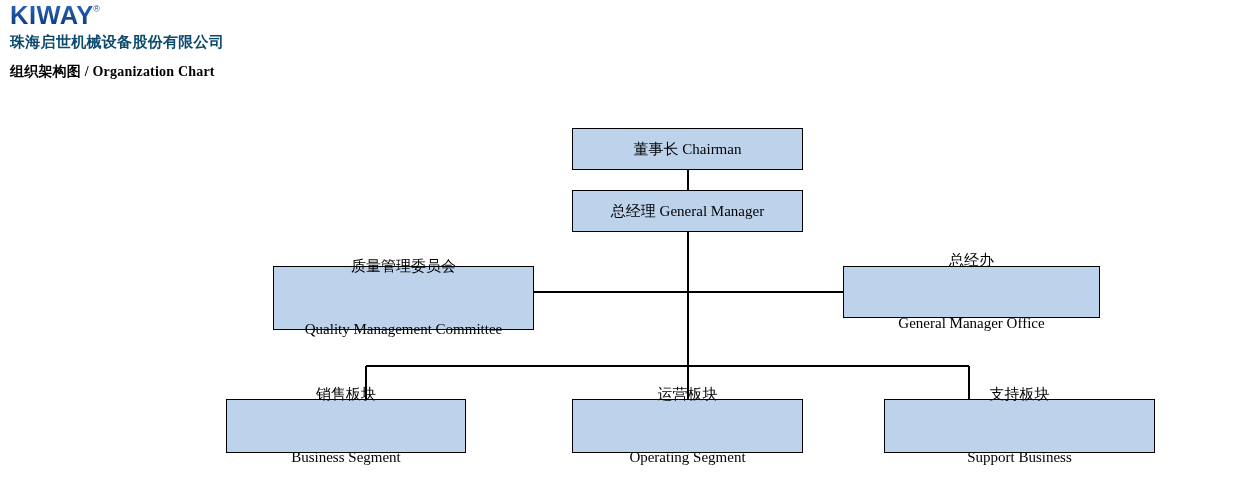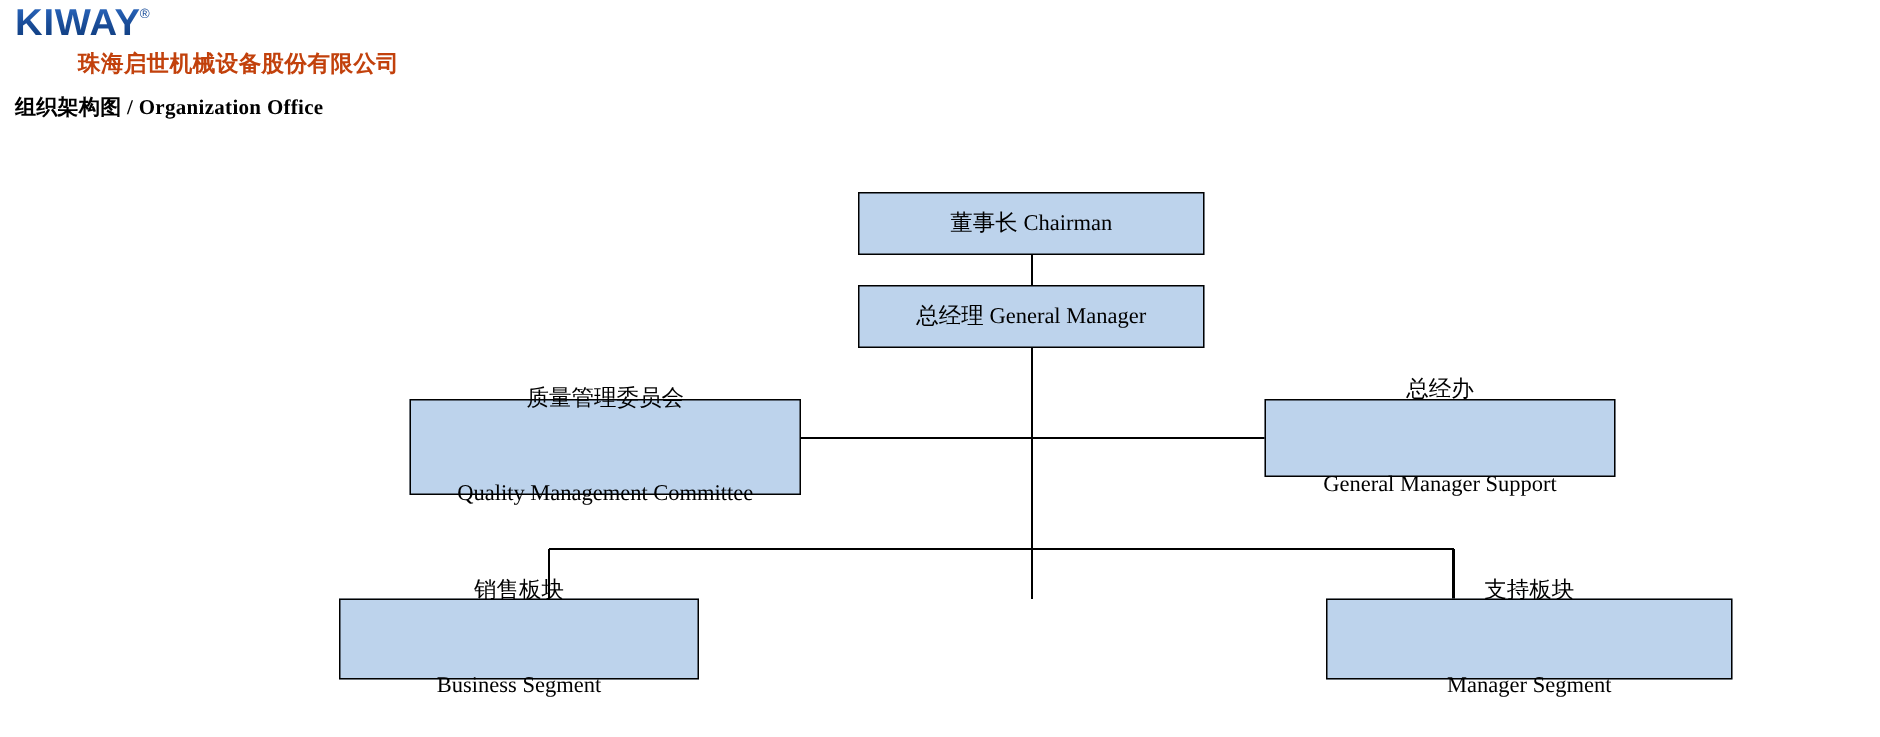--- a/index.html
+++ b/index.html
@@ -56,24 +56,23 @@
     color: #1B4F9C;
     margin-left: 1px;
     margin-top: 2px;
   }
   #company-name {
     position: absolute;
     left: 10px;
     top: 33px;
     font-size: 15px;
     font-weight: bold;
-    color: #c2410c;
+    color: #0c4a6e;
     letter-spacing: 0.3px;
     white-space: nowrap;
-    margin-left: 42px;
   }
   #chart-title {
     position: absolute;
     left: 10px;
     top: 63px;
     font-size: 14px;
     font-weight: bold;
     color: #000000;
     letter-spacing: 0.2px;
     white-space: nowrap;
@@ -120,40 +119,40 @@
   }
   .node.single-line .inline-label {
     font-size: 15px;
     white-space: nowrap;
   }
 
   
   #node-chairman   { left: 572px; top: 115px; width: 231px; height: 42px; margin-top: 13px; }
   #node-gm         { left: 572px; top: 190px; width: 231px; height: 42px; }
   #node-qmc        { left: 273px; top: 266px; width: 261px; height: 64px; }
-  #node-gmo        { left: 843px; top: 266px; width: 234px; height: 52px; }
+  #node-gmo        { left: 843px; top: 266px; width: 257px; height: 52px; }
   #node-business   { left: 226px; top: 399px; width: 240px; height: 54px; text-align: right; }
   #node-operating  { left: 572px; top: 399px; width: 231px; height: 54px; }
   #node-support    { left: 884px; top: 399px; width: 271px; height: 54px; }
 </style>
 </head>
 <body>
 
 <div id="page">
 
   <div id="header">
 
     <div id="logo-wrap">
       <span id="logo-text">KIWAY</span>
       <span id="logo-reg">®</span>
     </div>
 
     <div id="company-name">珠海启世机械设备股份有限公司</div>
 
-    <div id="chart-title">组织架构图 / Organization Office</div>
+    <div id="chart-title">组织架构图 / Organization Chart</div>
   </div>
 
   <div id="chart">
 
     <svg id="connectors" viewBox="0 0 1253 491" xmlns="http://www.w3.org/2000/svg">
       <g stroke="#000000" stroke-width="1.4" fill="none" shape-rendering="crispEdges">
 
         <line x1="688" y1="157" x2="688" y2="190"></line>
 
         <line x1="688" y1="232" x2="688" y2="366"></line>
@@ -176,28 +175,32 @@
       <span class="inline-label">总经理 General Manager</span>
     </div>
 
     <div class="node" id="node-qmc">
       <span class="cn">质量管理委员会</span>
       <span class="en">Quality Management Committee</span>
     </div>
 
     <div class="node" id="node-gmo">
       <span class="cn">总经办</span>
-      <span class="en">General Manager Support</span>
+      <span class="en">General Manager Office</span>
     </div>
 
     <div class="node" id="node-business">
       <span class="cn">销售板块</span>
       <span class="en">Business Segment</span>
     </div>
 
+    <div class="node" id="node-operating">
+      <span class="cn">运营板块</span>
+      <span class="en">Operating Segment</span>
+    </div>
 
     <div class="node" id="node-support">
       <span class="cn">支持板块</span>
-      <span class="en">Manager Segment</span>
+      <span class="en">Support Business</span>
     </div>
 
   </div>
 </div>
 
 </body></html>

